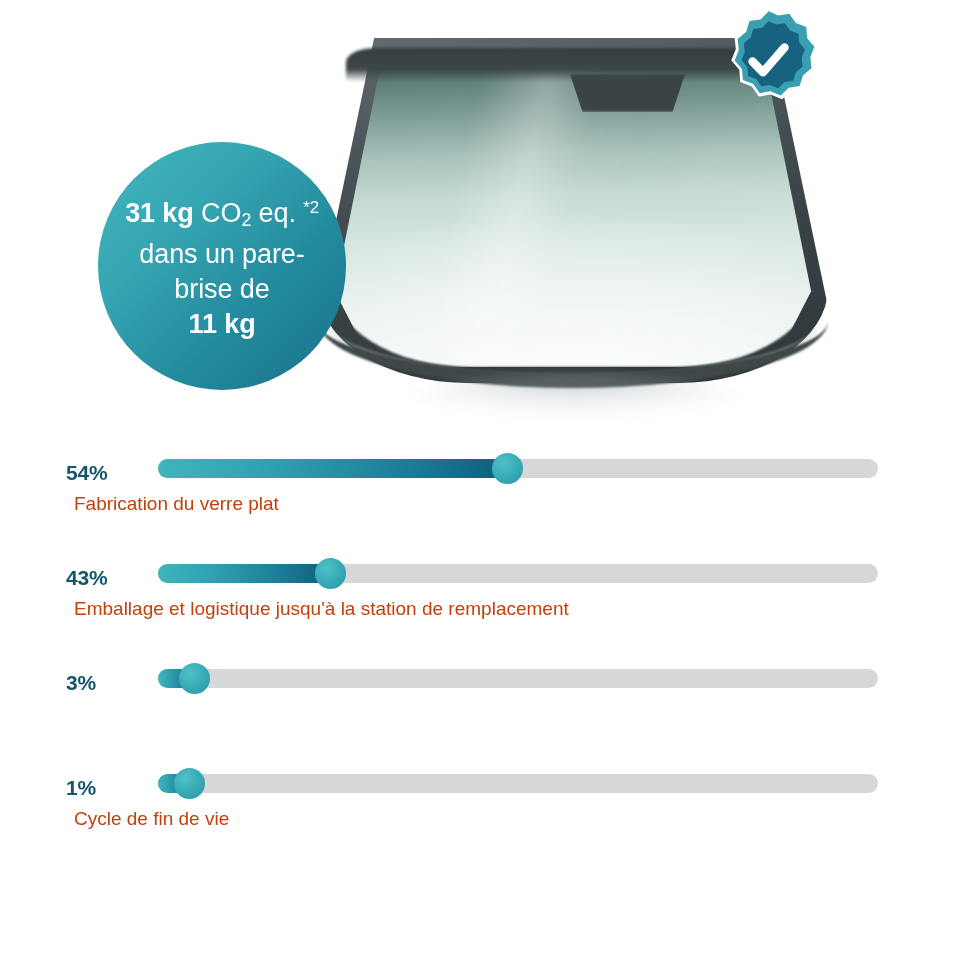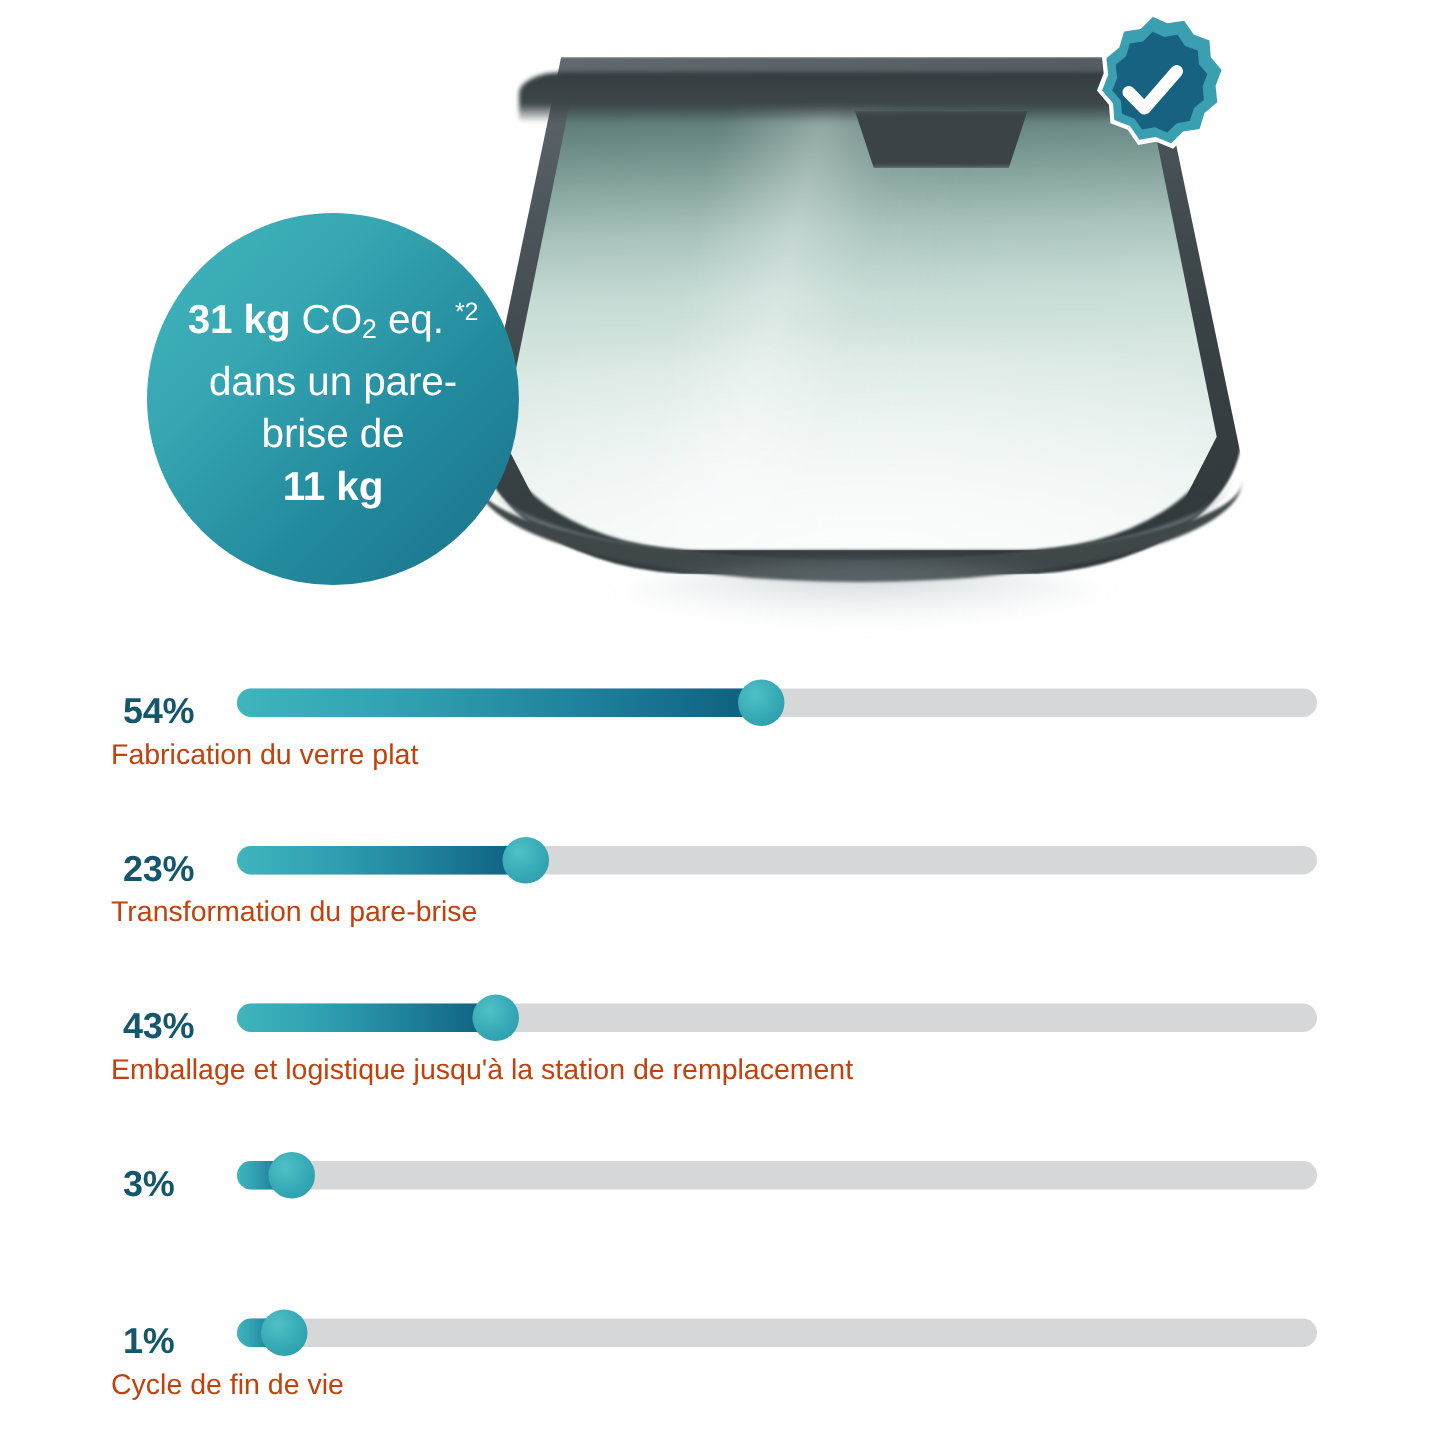--- a/index.html
+++ b/index.html
@@ -207,23 +207,23 @@
     position: absolute;
     top: -6px;
     width: 31px;
     height: 31px;
     margin-left: -15.5px;
     border-radius: 50%;
     background: radial-gradient(circle at 36% 32%, #4fc0c6 0%, #35a9b5 55%, #2b95a6 100%);
   }
   .pct {
     position: absolute;
-    left: 82px;
+    left: 66px;
     top: 14px;
-    font-size: 24px;
+    font-size: 21px;
     font-weight: 700;
     color: #14566b;
     letter-spacing: -0.2px;
   }
   .desc {
     position: absolute;
     left: 74px;
     top: 46px;
     font-size: 19px;
     font-weight: 400;
@@ -279,28 +279,20 @@
 
     <div class="row">
       <div class="track">
         <div class="fill" style="width:48.6%"></div>
         <div class="knob" style="left:48.6%"></div>
       </div>
       <div class="pct">54%</div>
       <div class="desc">Fabrication du verre plat</div>
     </div>
 
-    <div class="row">
-      <div class="track">
-        <div class="fill" style="width:26.7%"></div>
-        <div class="knob" style="left:26.7%"></div>
-      </div>
-      <div class="pct">23%</div>
-      <div class="desc">Transformation du pare-brise</div>
-    </div>
 
     <div class="row">
       <div class="track">
         <div class="fill" style="width:23.9%"></div>
         <div class="knob" style="left:23.9%"></div>
       </div>
       <div class="pct">43%</div>
       <div class="desc">Emballage et logistique jusqu'à la station de remplacement</div>
     </div>
 

